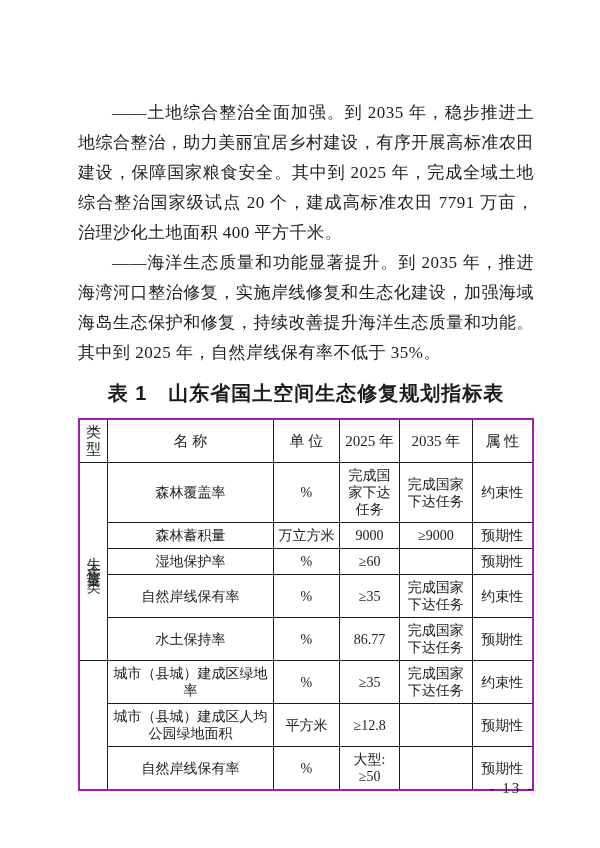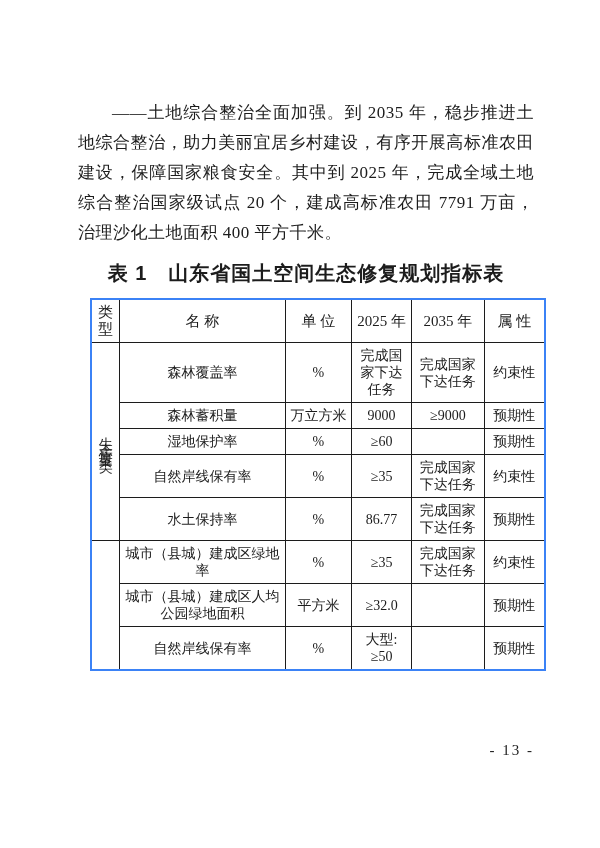--- a/index.html
+++ b/index.html
@@ -30,22 +30,21 @@
     font-weight: bold;
     font-size: 20px;
     text-align: center;
     margin: 12px 0 11px 0;
     letter-spacing: 1px;
   }
   table.indicator {
     width: 100%;
     border-collapse: collapse;
     table-layout: fixed;
-    border: 2px solid #3b82f6;
-    margin-left: 12px;
+    border: 2px solid #a21caf;
   }
   table.indicator th,
   table.indicator td {
     border: 1px solid #1c1c1c;
     text-align: center;
     vertical-align: middle;
     padding: 4px 2px;
     font-size: 14px;
     line-height: 17px;
     font-weight: normal;
@@ -65,33 +64,34 @@
   .vertical-label {
     writing-mode: vertical-rl;
     text-orientation: upright;
     display: inline-block;
     letter-spacing: 6px;
     font-size: 14px;
     line-height: 1.1;
   }
   .page-number {
     position: absolute;
-    top: 742px;
+    top: 780px;
     right: 66px;
     font-size: 15px;
     letter-spacing: 2px;
   }
 </style>
 </head>
 <body>
 
 <div class="page">
   <div class="content">
 
     <p class="para">——土地综合整治全面加强。到 2035 年，稳步推进土地综合整治，助力美丽宜居乡村建设，有序开展高标准农田建设，保障国家粮食安全。其中到 2025 年，完成全域土地综合整治国家级试点 20 个，建成高标准农田 7791 万亩，治理沙化土地面积 400 平方千米。</p>
+    <p class="para">——海洋生态质量和功能显著提升。到 2035 年，推进海湾河口整治修复，实施岸线修复和生态化建设，加强海域海岛生态保护和修复，持续改善提升海洋生态质量和功能。其中到 2025 年，自然岸线保有率不低于 35%。</p>
 
     <h2 class="table-title">表 1　山东省国土空间生态修复规划指标表</h2>
 
     <table class="indicator">
       <colgroup>
         <col class="c-type">
           <col class="c-name">
           <col class="c-unit">
         <col class="c-2025">
           <col class="c-2035">
@@ -148,21 +148,21 @@
           <td rowspan="3"><span class="vertical-label"></span></td>
           <td>城市（县城）建成区绿地率</td>
           <td>%</td>
           <td>≥35</td>
           <td>完成国家下达任务</td>
           <td>约束性</td>
         </tr>
         <tr>
           <td>城市（县城）建成区人均公园绿地面积</td>
           <td>平方米</td>
-          <td>≥32.0</td>
+          <td>≥12.8</td>
           <td></td>
           <td>预期性</td>
         </tr>
         <tr>
           <td>自然岸线保有率</td>
           <td>%</td>
           <td>大型: ≥50</td>
           <td></td>
           <td>预期性</td>
         </tr>

